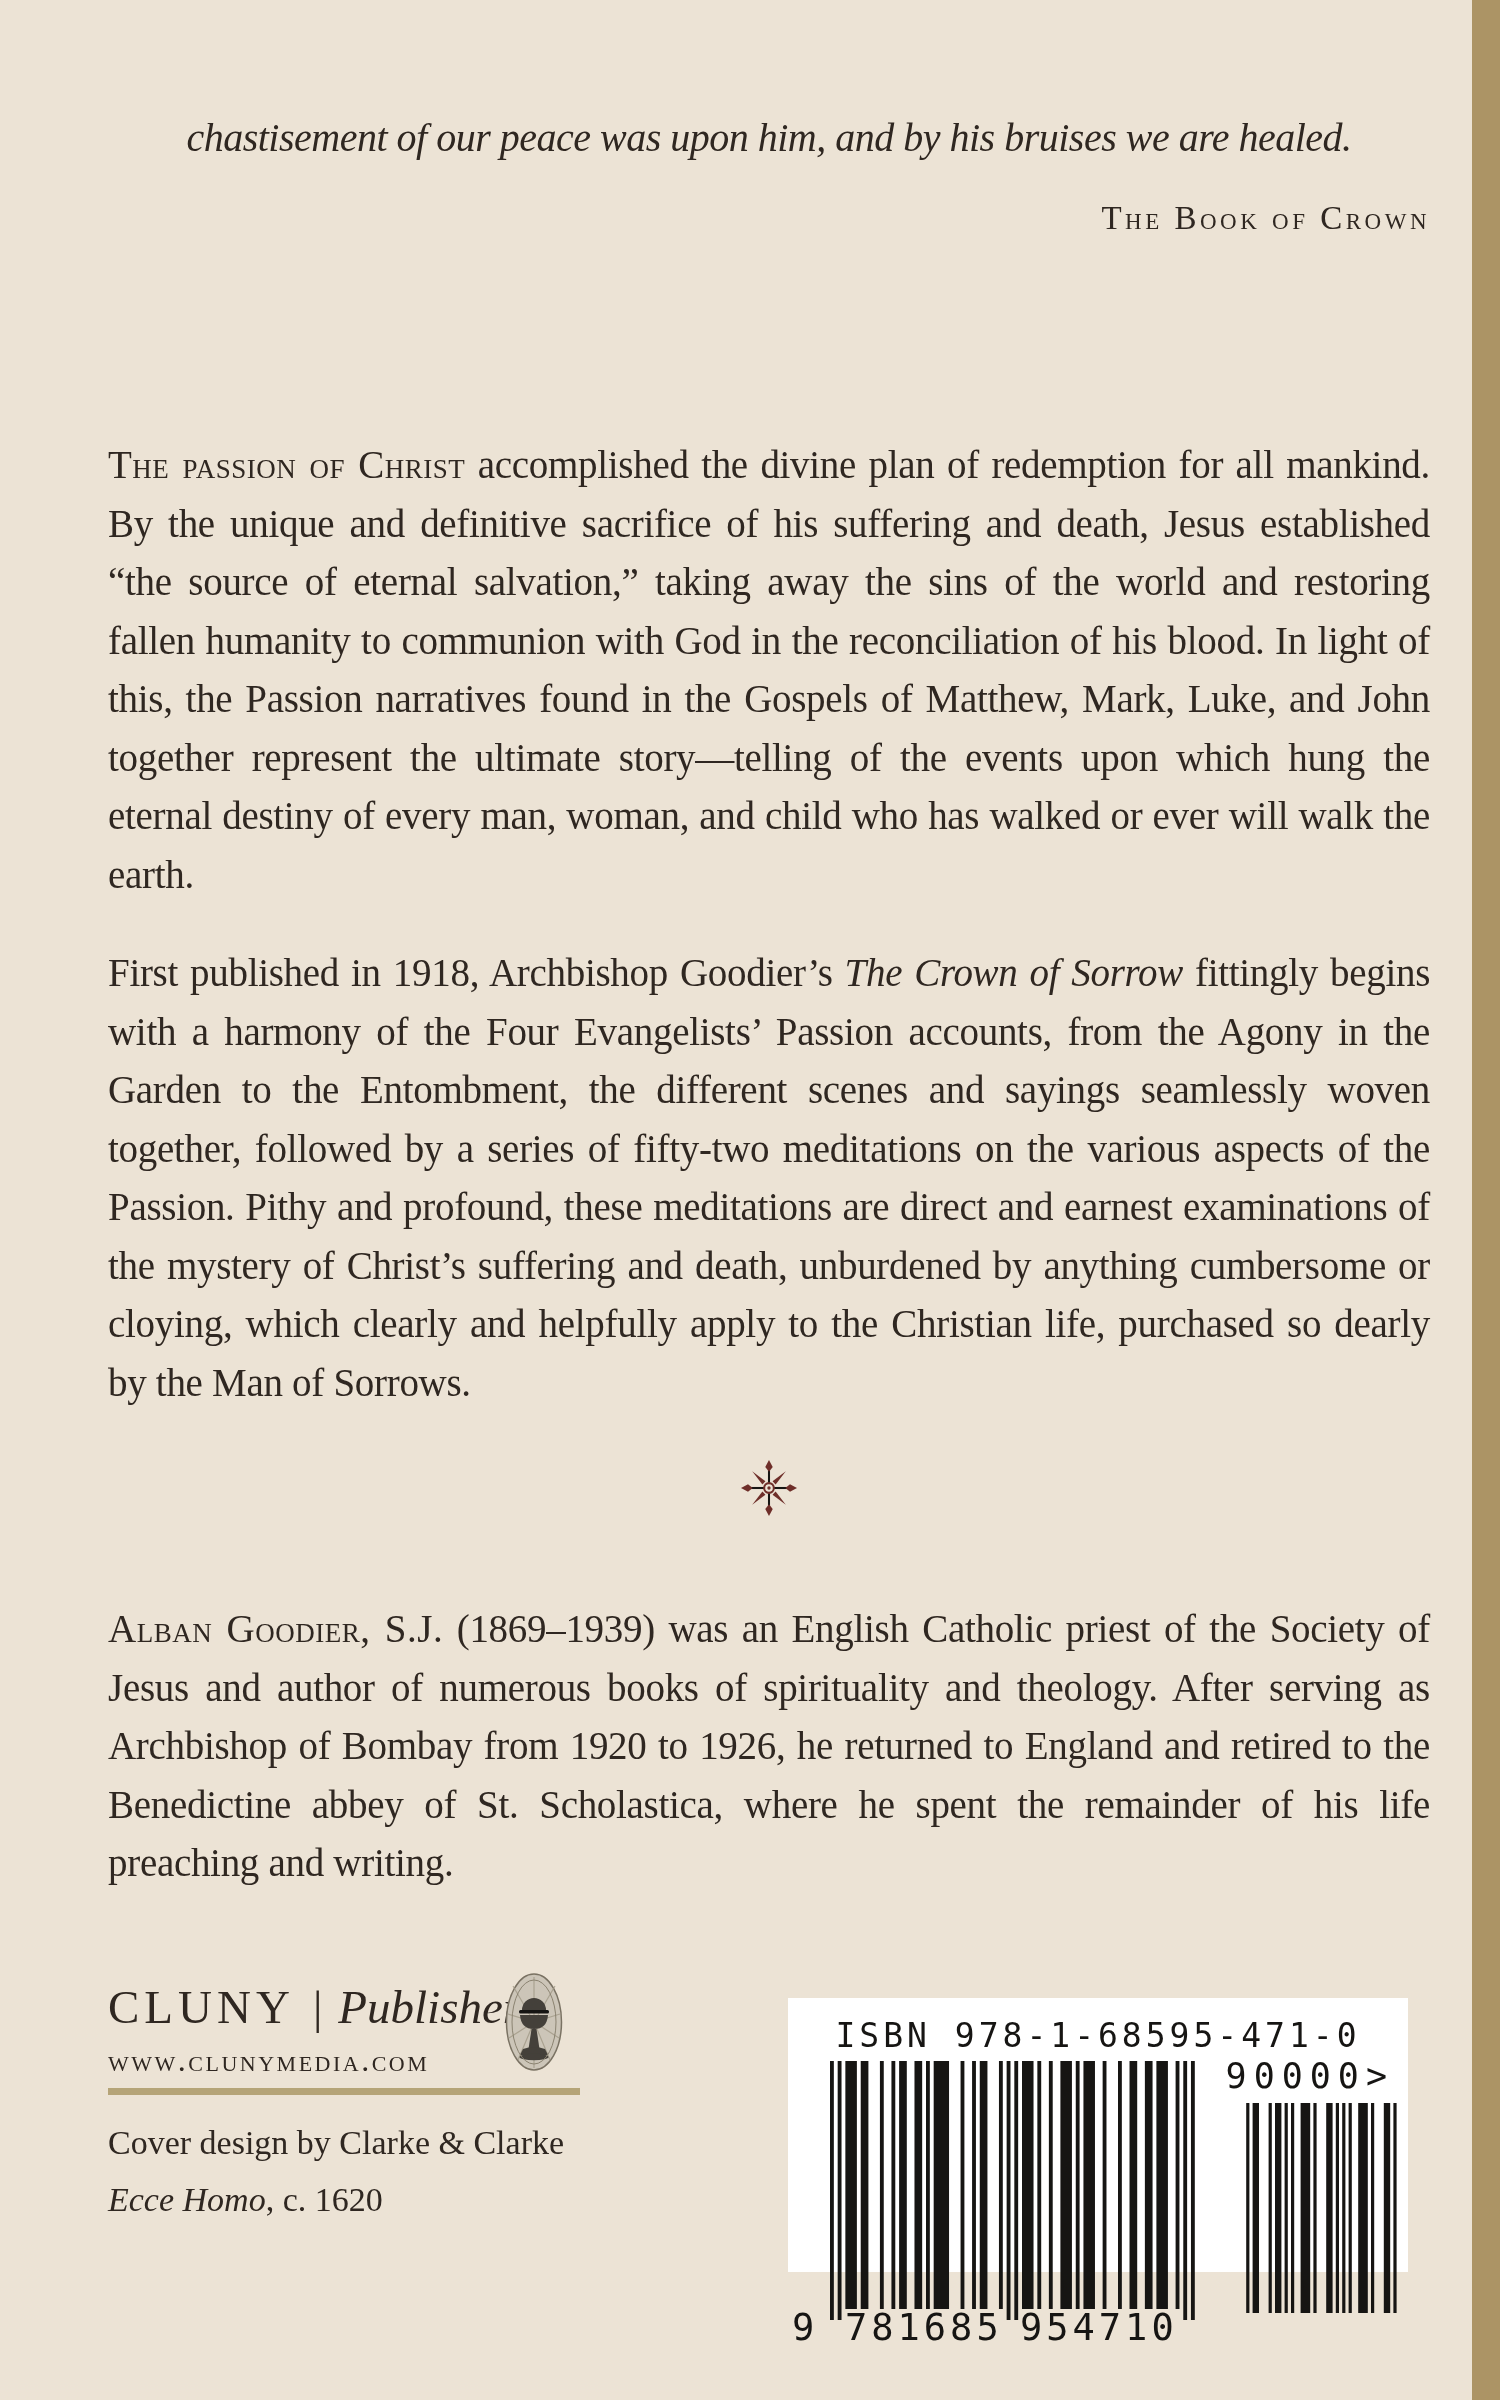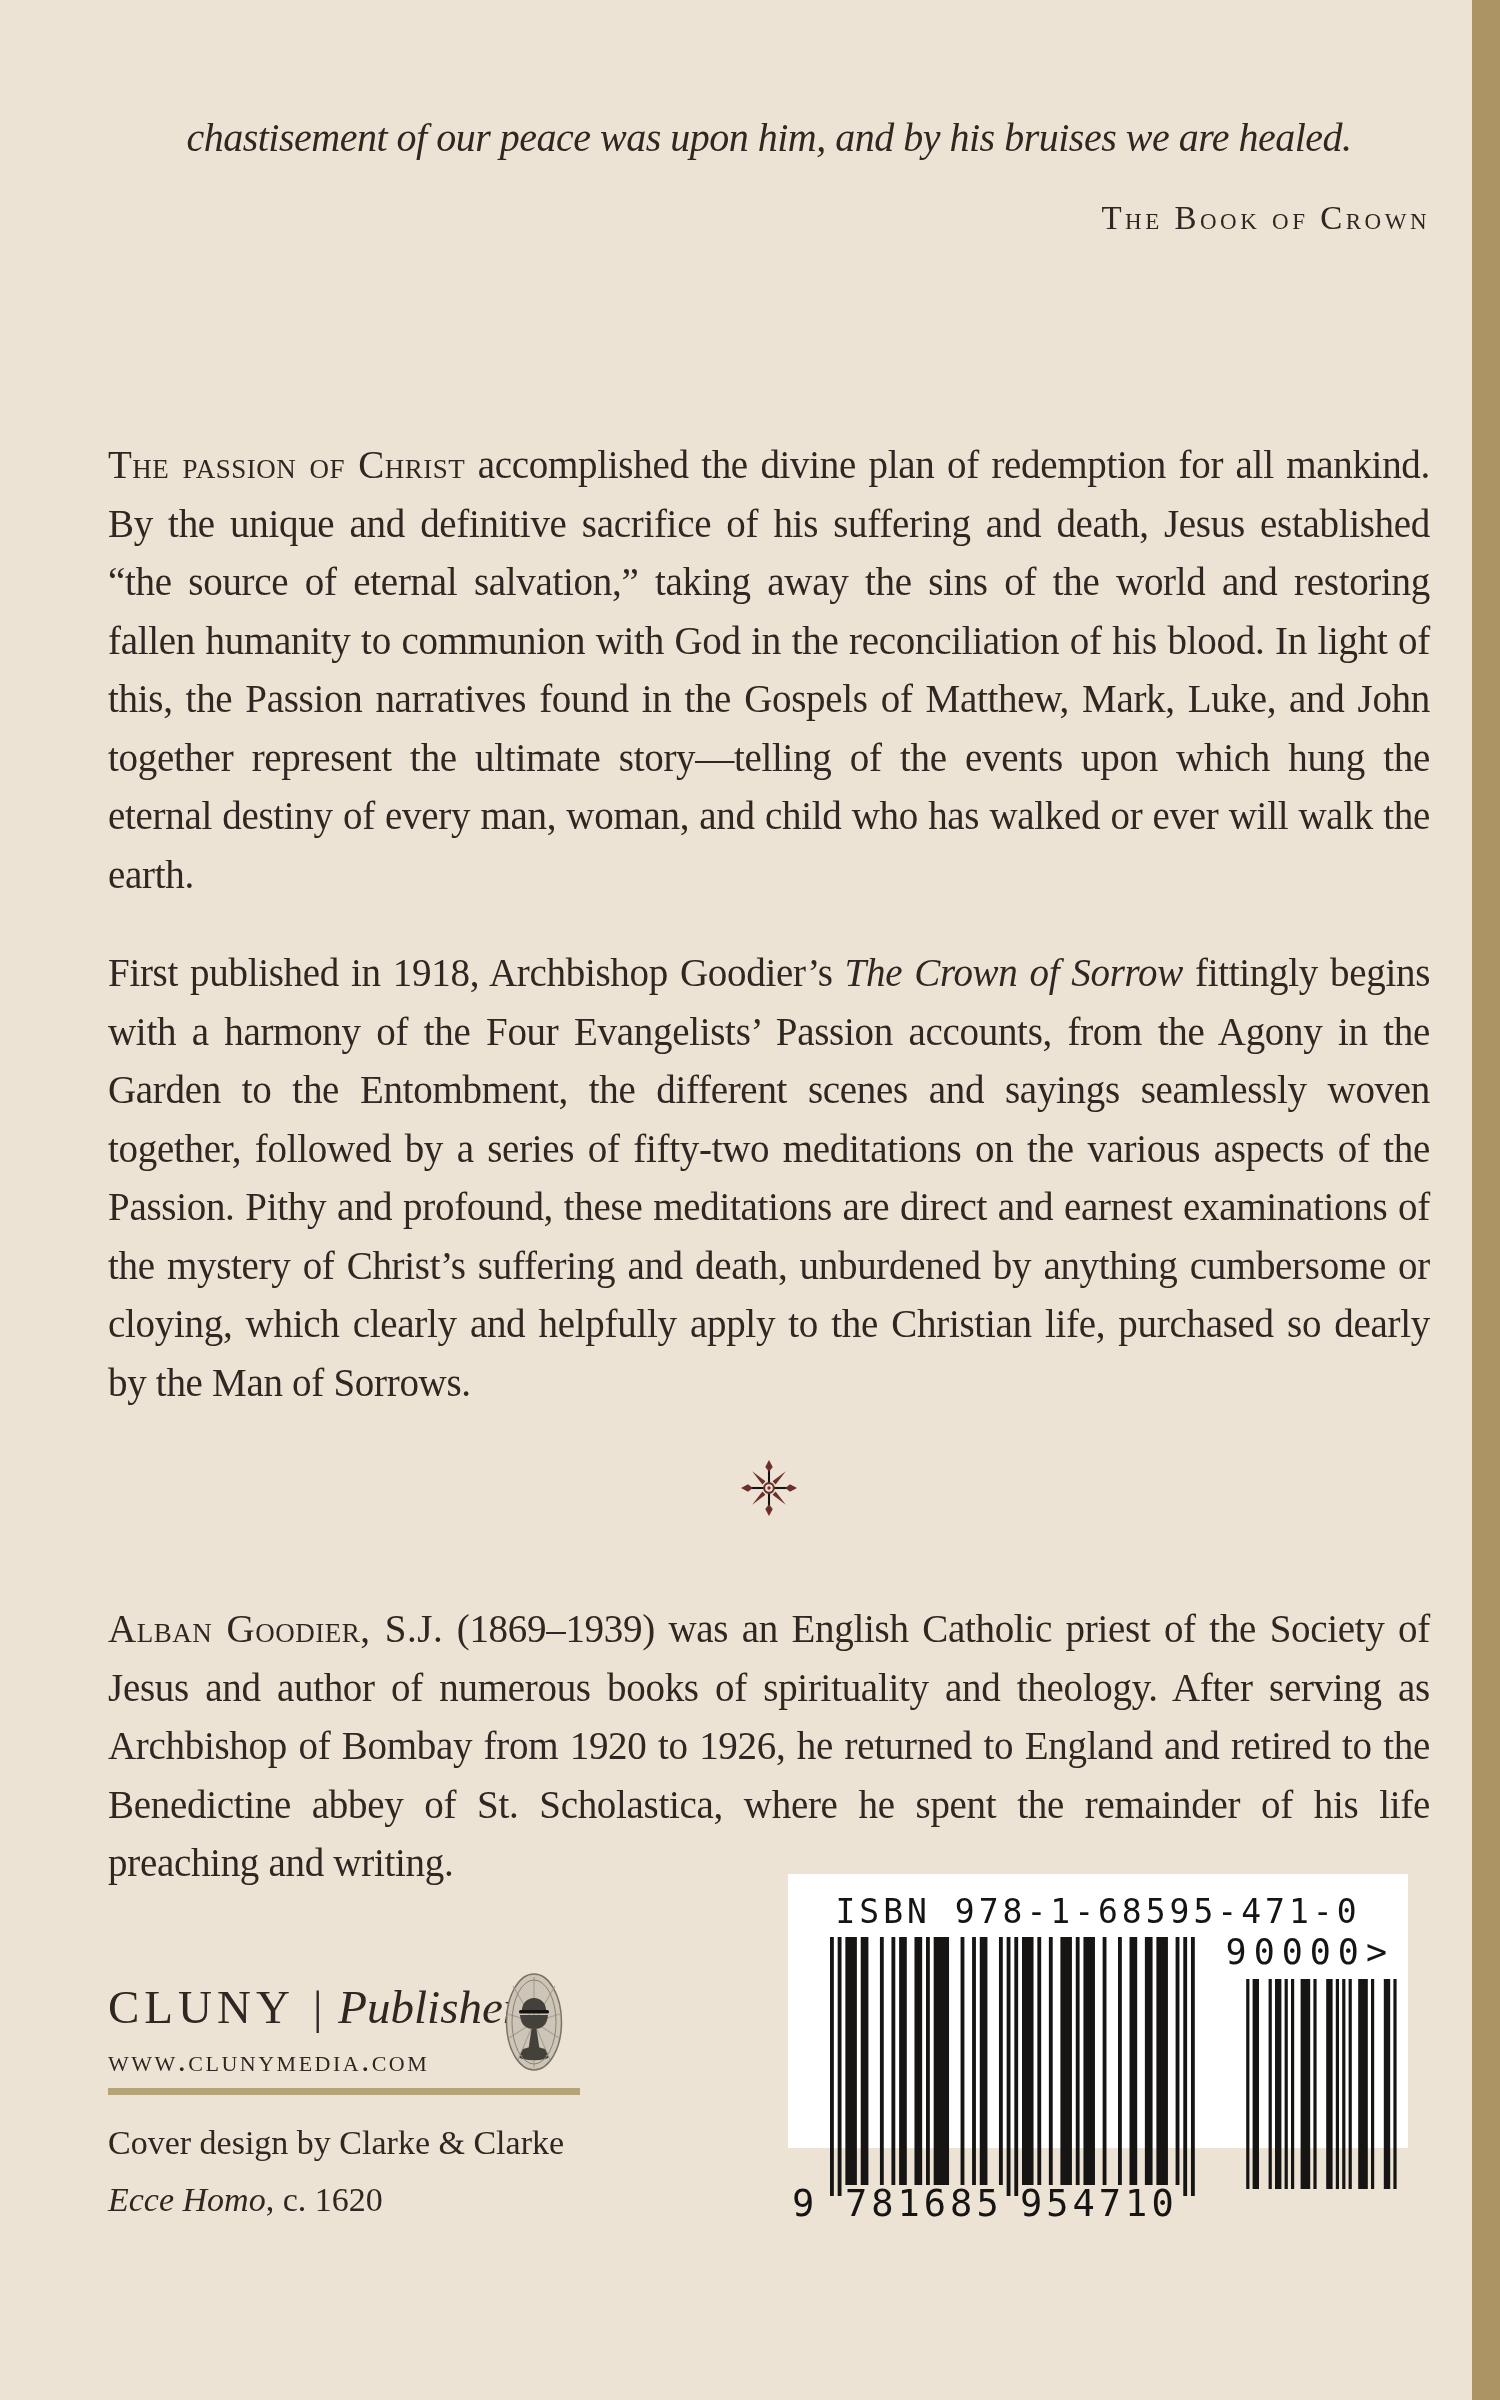--- a/index.html
+++ b/index.html
@@ -49,21 +49,21 @@
   .pub-url{margin-top:8px;font-size:32px;font-variant:small-caps;letter-spacing:2.5px;}
 
   .logo{position:absolute;left:505px;top:1972px;width:58px;height:100px;}
 
   .rule{position:absolute;left:108px;top:2088px;width:472px;height:7px;background:var(--rule);}
 
   .credits{position:absolute;left:108px;top:2114px;font-size:34px;line-height:57px;}
 
   
   .barcode-box{
-    position:absolute;left:788px;top:1874px;width:620px;height:274px;background:var(--panel);
+    position:absolute;left:788px;top:1998px;width:620px;height:274px;background:var(--panel);
   }
   .bc-mono{font-family:"DejaVu Sans Mono","Liberation Mono",monospace;color:var(--bar);}
   .isbn{position:absolute;top:18px;left:0;width:100%;text-align:center;font-size:33px;letter-spacing:4px;white-space:nowrap;}
   .supp-label{position:absolute;top:58px;right:14px;font-size:35px;letter-spacing:7px;}
   #main-barcode{position:absolute;left:42px;top:63px;}
   #supp-barcode{position:absolute;left:455px;top:105px;}
   svg rect{fill:var(--bar);}
   .hr-digits span{position:absolute;top:308px;font-size:37px;}
   .hr-d1{left:4px;}
   .hr-d2{left:57px;letter-spacing:4px;}

